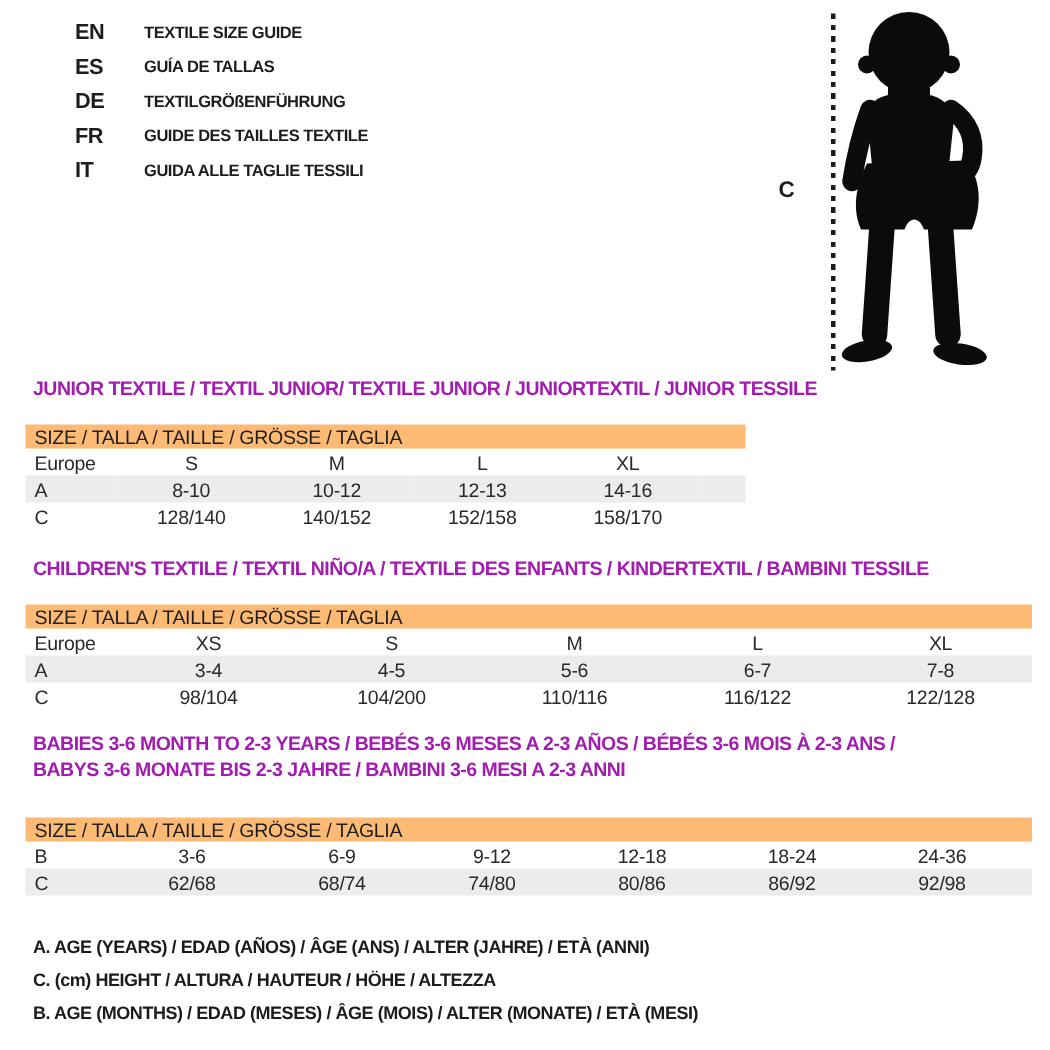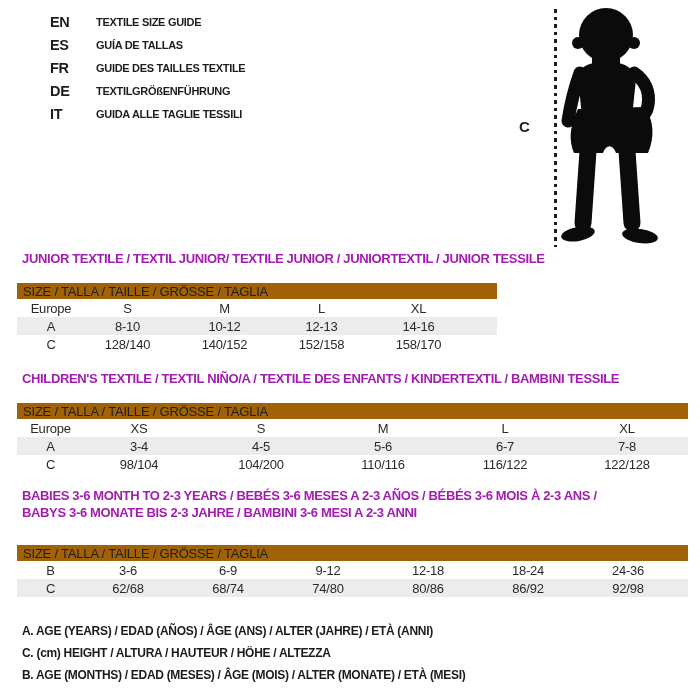--- a/index.html
+++ b/index.html
@@ -16,25 +16,25 @@
   .fig-label{position:absolute;left:519px;top:118px;font-weight:bold;font-size:15px;}
   .dotted-line{position:absolute;left:554px;top:9px;width:3px;height:238px;
     background:repeating-linear-gradient(to bottom,#1c1c1c 0 3.5px,transparent 3.5px 7.6px);}
   .silhouette{position:absolute;left:561px;top:5px;}
 
   
   .size-block{position:absolute;left:17px;}
   .table-title{font-weight:bold;font-size:13px;letter-spacing:-0.35px;line-height:17px;
                color:#a21caf;white-space:nowrap;padding-left:5px;}
   table.size-table{border-collapse:collapse;border-spacing:0;table-layout:fixed;}
-  table.size-table th{height:16px;background:#a16207;font-weight:normal;font-size:13px;
+  table.size-table th{height:16px;background:#fdba74;font-weight:normal;font-size:13px;
     letter-spacing:-0.2px;text-align:left;padding:0 0 0 6px;color:#1e1e1e;}
   table.size-table td{height:18px;font-size:13px;letter-spacing:-0.2px;text-align:center;
     padding:0;color:#2a2a2a;}
-  table.size-table td.row-label{text-align:center;padding-left:6px;}
+  table.size-table td.row-label{text-align:left;padding-left:6px;}
   table.size-table tbody tr:nth-child(even) td{background:#ececec;}
 
   
   .notes{position:absolute;left:22px;top:620px;}
   .note-line{font-weight:bold;font-size:12px;letter-spacing:-0.3px;line-height:22px;
              white-space:nowrap;color:#1b1b1b;}
 </style>
 </head>
 <body>
 
@@ -45,27 +45,27 @@
     <span class="lang-code">EN</span>
     <span class="lang-title">TEXTILE SIZE GUIDE</span>
   </div>
 
   <div class="lang-row">
     <span class="lang-code">ES</span>
     <span class="lang-title">GUÍA DE TALLAS</span>
   </div>
 
   <div class="lang-row">
+    <span class="lang-code">DE</span>
+    <span class="lang-title">TEXTILGRÖßENFÜHRUNG</span>
+  </div>
+
+  <div class="lang-row">
     <span class="lang-code">FR</span>
     <span class="lang-title">GUIDE DES TAILLES TEXTILE</span>
-  </div>
-
-  <div class="lang-row">
-    <span class="lang-code">DE</span>
-    <span class="lang-title">TEXTILGRÖßENFÜHRUNG</span>
   </div>
 
   <div class="lang-row">
     <span class="lang-code">IT</span>
     <span class="lang-title">GUIDA ALLE TAGLIE TESSILI</span>
   </div>
 </div>
 
   <span class="fig-label">C</span>
   <div class="dotted-line"></div>

